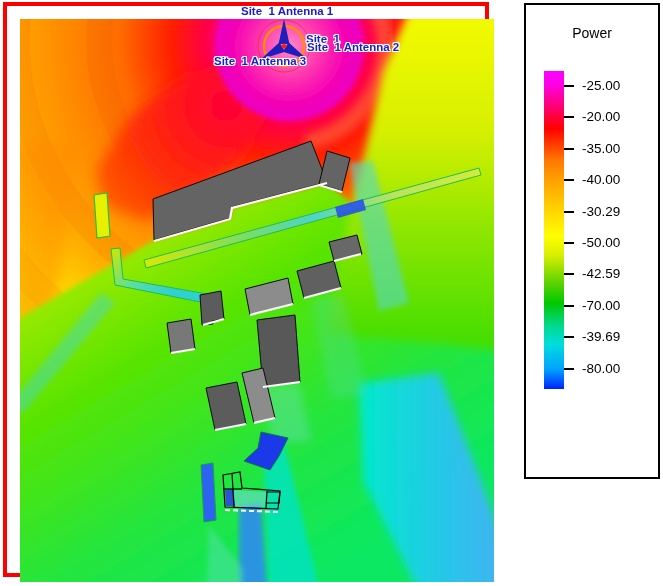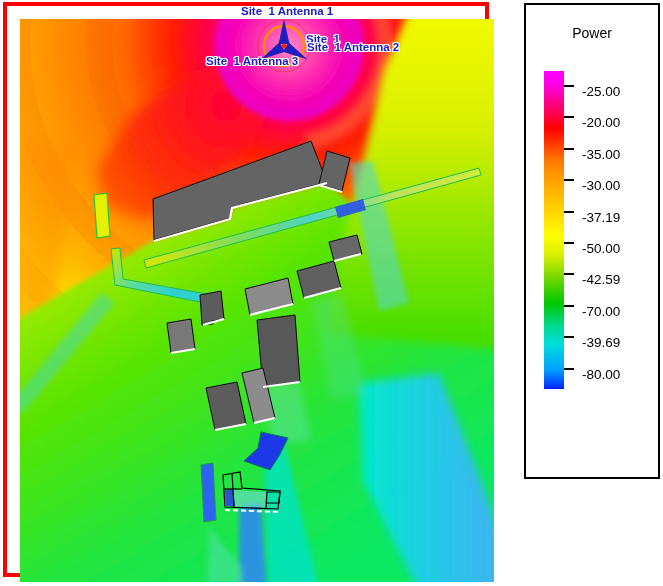--- a/index.html
+++ b/index.html
@@ -30,21 +30,21 @@
   .legend-title.l2{top:40px;}
   .legend-bar{
     position:absolute;left:18px;top:66px;width:20px;height:318px;
     background:linear-gradient(to bottom,
       #FF00FF 0%, #FF00E8 4%, #FF0066 12%, #FF0000 18%, #FF7700 28%, #FF9900 33%,
       #FFD500 44%, #FFFF00 52%, #D8EE00 58%, #66D400 66%, #00C800 73%,
       #00D98C 80%, #00DDDD 86%, #00A0FF 94%, #0022FF 100%);
   }
   .tick-row{position:absolute;left:0;width:100%;height:0;}
   .tick-dash{position:absolute;left:38px;top:-1px;width:10px;height:2px;background:#000;}
-  .tick-label{position:absolute;left:56px;top:0;transform:translateY(-52%);font-size:13.5px;color:#000;margin-top:6px;}
+  .tick-label{position:absolute;left:56px;top:0;transform:translateY(-52%);font-size:13.5px;color:#000;}
 </style>
 </head>
 <body>
 
 <div class="map-frame">
   <svg class="map-svg" viewBox="9 8 474 563" preserveAspectRatio="none">
     <defs>
       <radialGradient id="bgRad" gradientUnits="userSpaceOnUse" cx="278" cy="30" r="560">
         <stop offset="0" stop-color="#FF80D5"></stop>
         <stop offset="0.05" stop-color="#FF2BB8"></stop>
@@ -197,21 +197,21 @@
     <g fill="#1E1EBE">
       <path d="M0,-27 L5.5,-2 L-5.5,-2 Z"></path>
       <path d="M0,-27 L5.5,-2 L-5.5,-2 Z" transform="rotate(120)"></path>
       <path d="M0,-27 L5.5,-2 L-5.5,-2 Z" transform="rotate(240)"></path>
     </g>
     <path d="M-3,0 L0,-3 L3,0 L0,3 Z" fill="#FF2000"></path>
   </svg>
 
   <div class="site-label" style="left:234px;top:-1px;">Site  1 Antenna 1</div>
   <div class="site-label" style="left:299px;top:27px;">Site  1</div>
-  <div class="site-label" style="left:199px;top:49px;">Site  1 Antenna 3</div>
+  <div class="site-label" style="left:207px;top:49px;">Site  1 Antenna 3</div>
   <div class="site-label" style="left:300px;top:35px;">Site  1 Antenna 2</div>
 </div>
 
 <div class="legend">
   <div class="legend-title l1">Power</div>
   <div class="legend-bar"></div>
   <div id="legend-ticks">
       <div class="tick-row" style="top: 81px;">
         <span class="tick-dash"></span>
         <span class="tick-label">-25.00</span>
@@ -219,25 +219,25 @@
       <div class="tick-row" style="top: 112.4px;">
         <span class="tick-dash"></span>
         <span class="tick-label">-20.00</span>
       </div>
       <div class="tick-row" style="top: 143.8px;">
         <span class="tick-dash"></span>
         <span class="tick-label">-35.00</span>
       </div>
       <div class="tick-row" style="top: 175.2px;">
         <span class="tick-dash"></span>
-        <span class="tick-label">-30.00</span>
+        <span class="tick-label">-40.00</span>
       </div>
       <div class="tick-row" style="top: 206.6px;">
         <span class="tick-dash"></span>
-        <span class="tick-label">-37.19</span>
+        <span class="tick-label">-30.29</span>
       </div>
       <div class="tick-row" style="top: 238px;">
         <span class="tick-dash"></span>
         <span class="tick-label">-50.00</span>
       </div>
       <div class="tick-row" style="top: 269.4px;">
         <span class="tick-dash"></span>
         <span class="tick-label">-42.59</span>
       </div>
       <div class="tick-row" style="top: 300.8px;">

